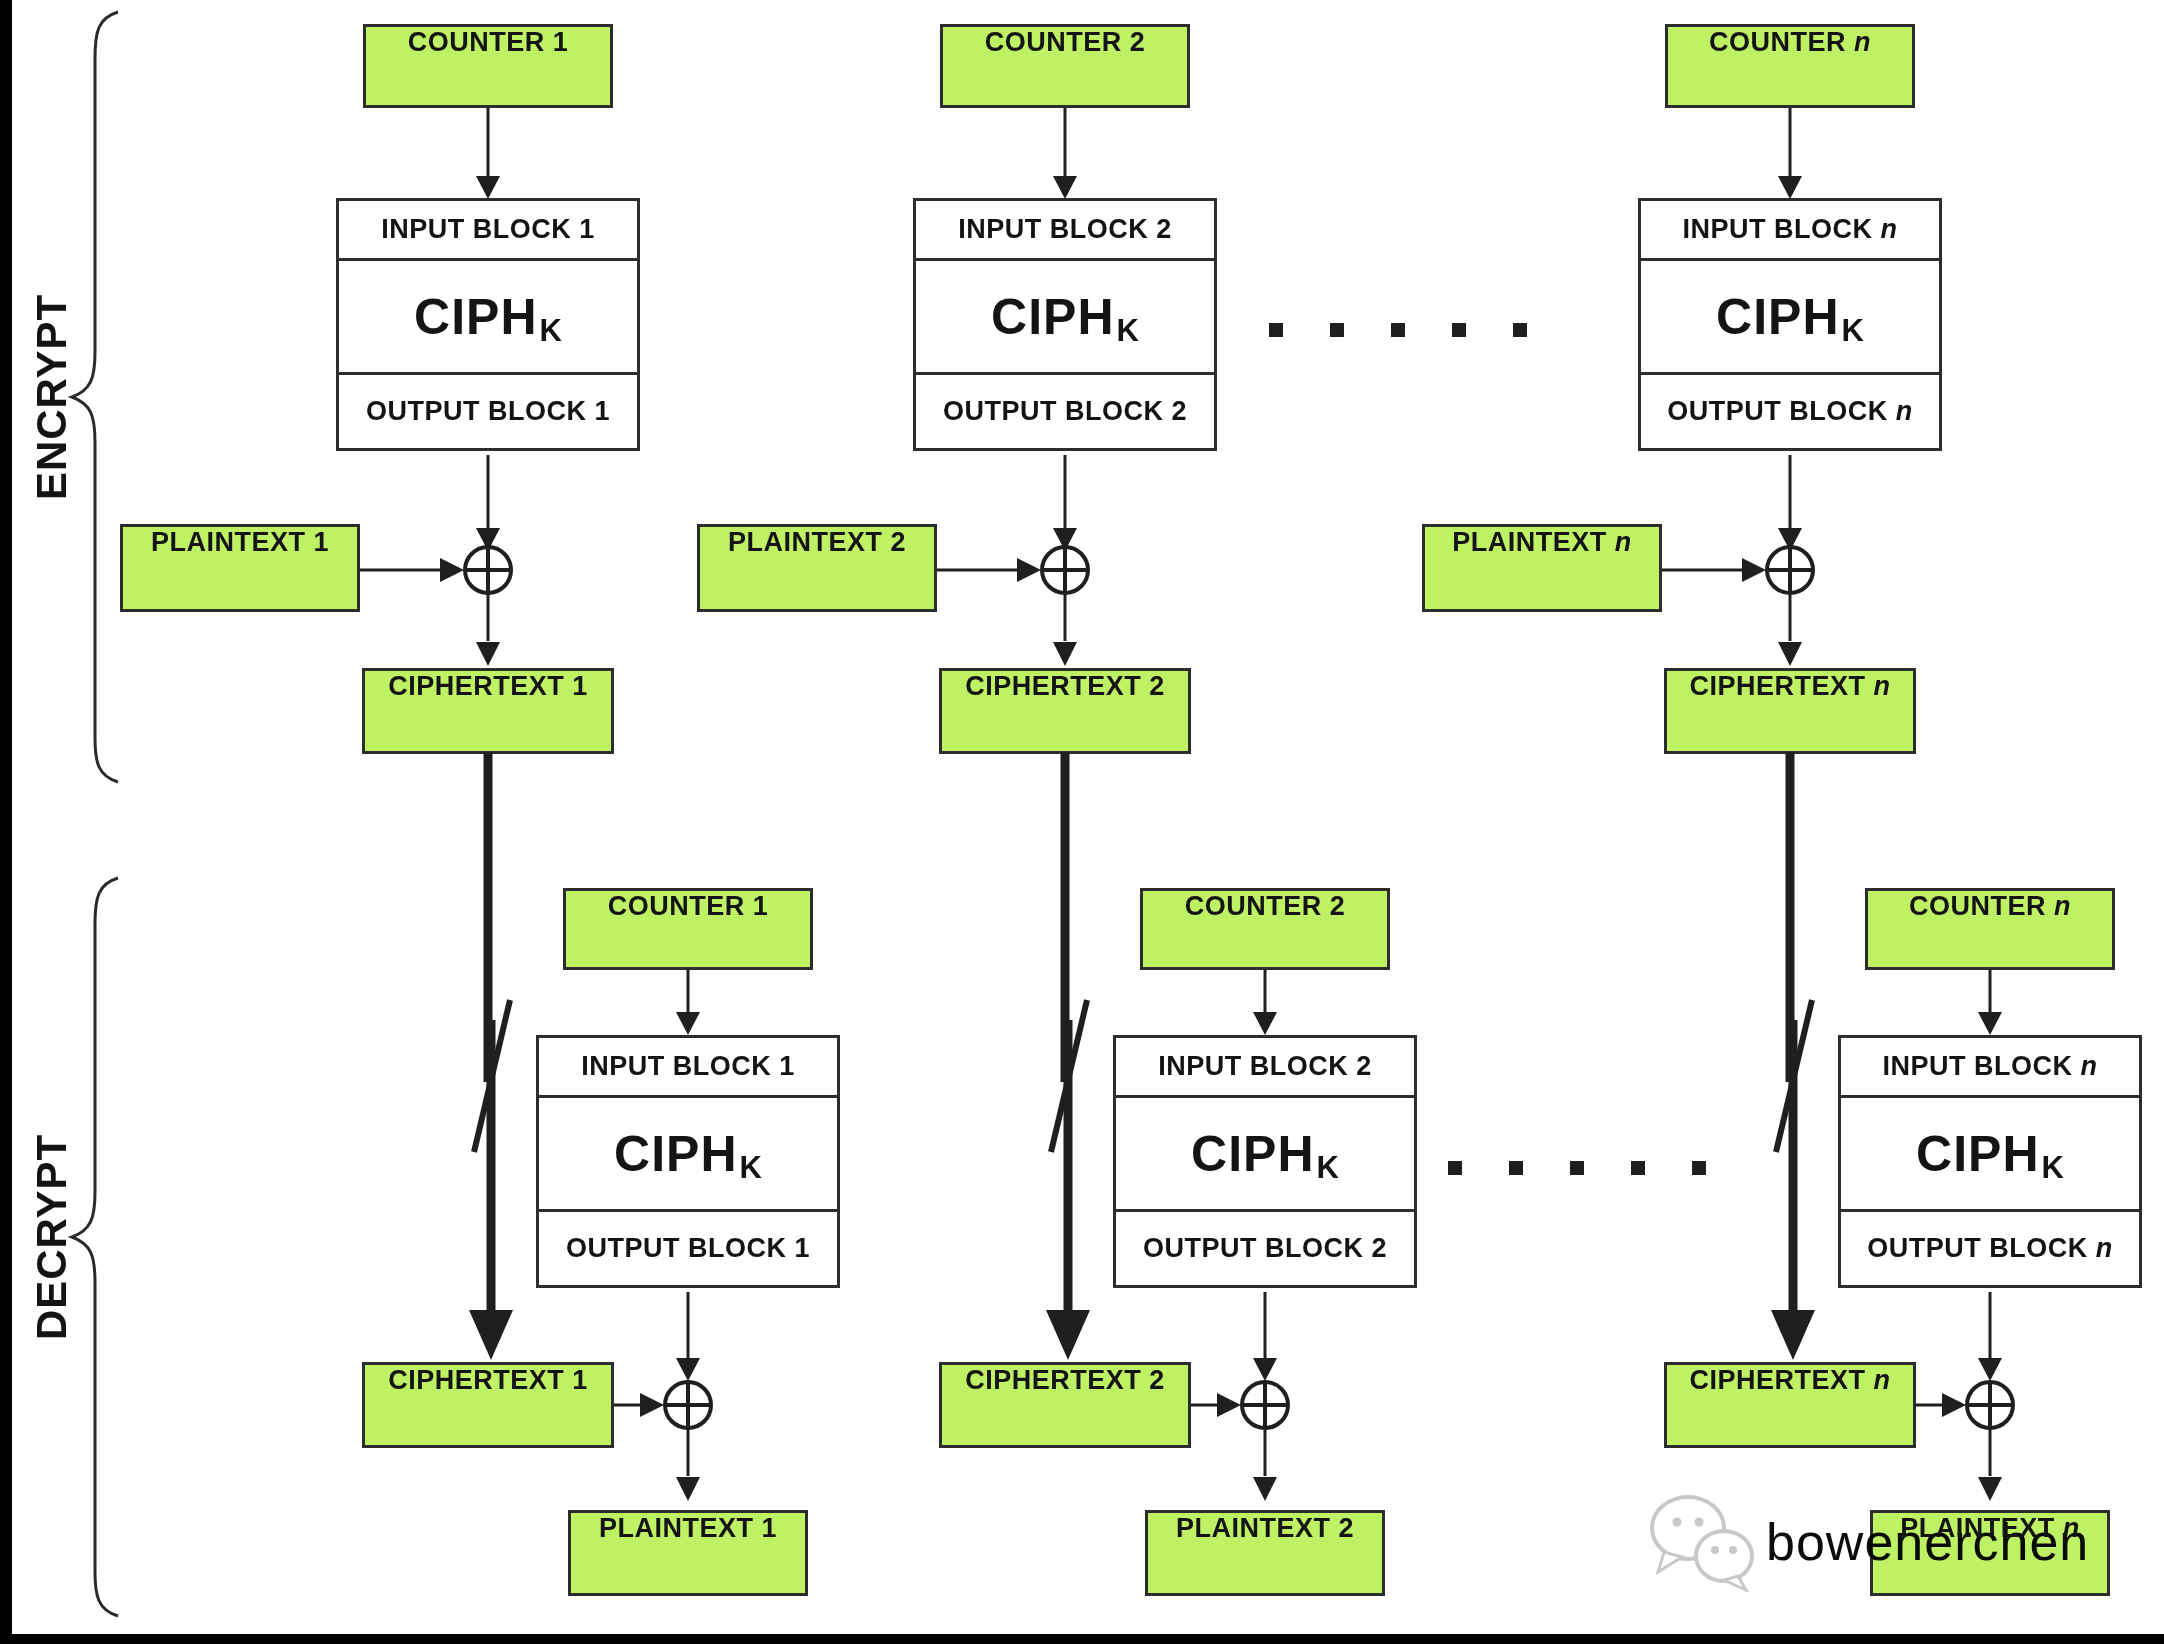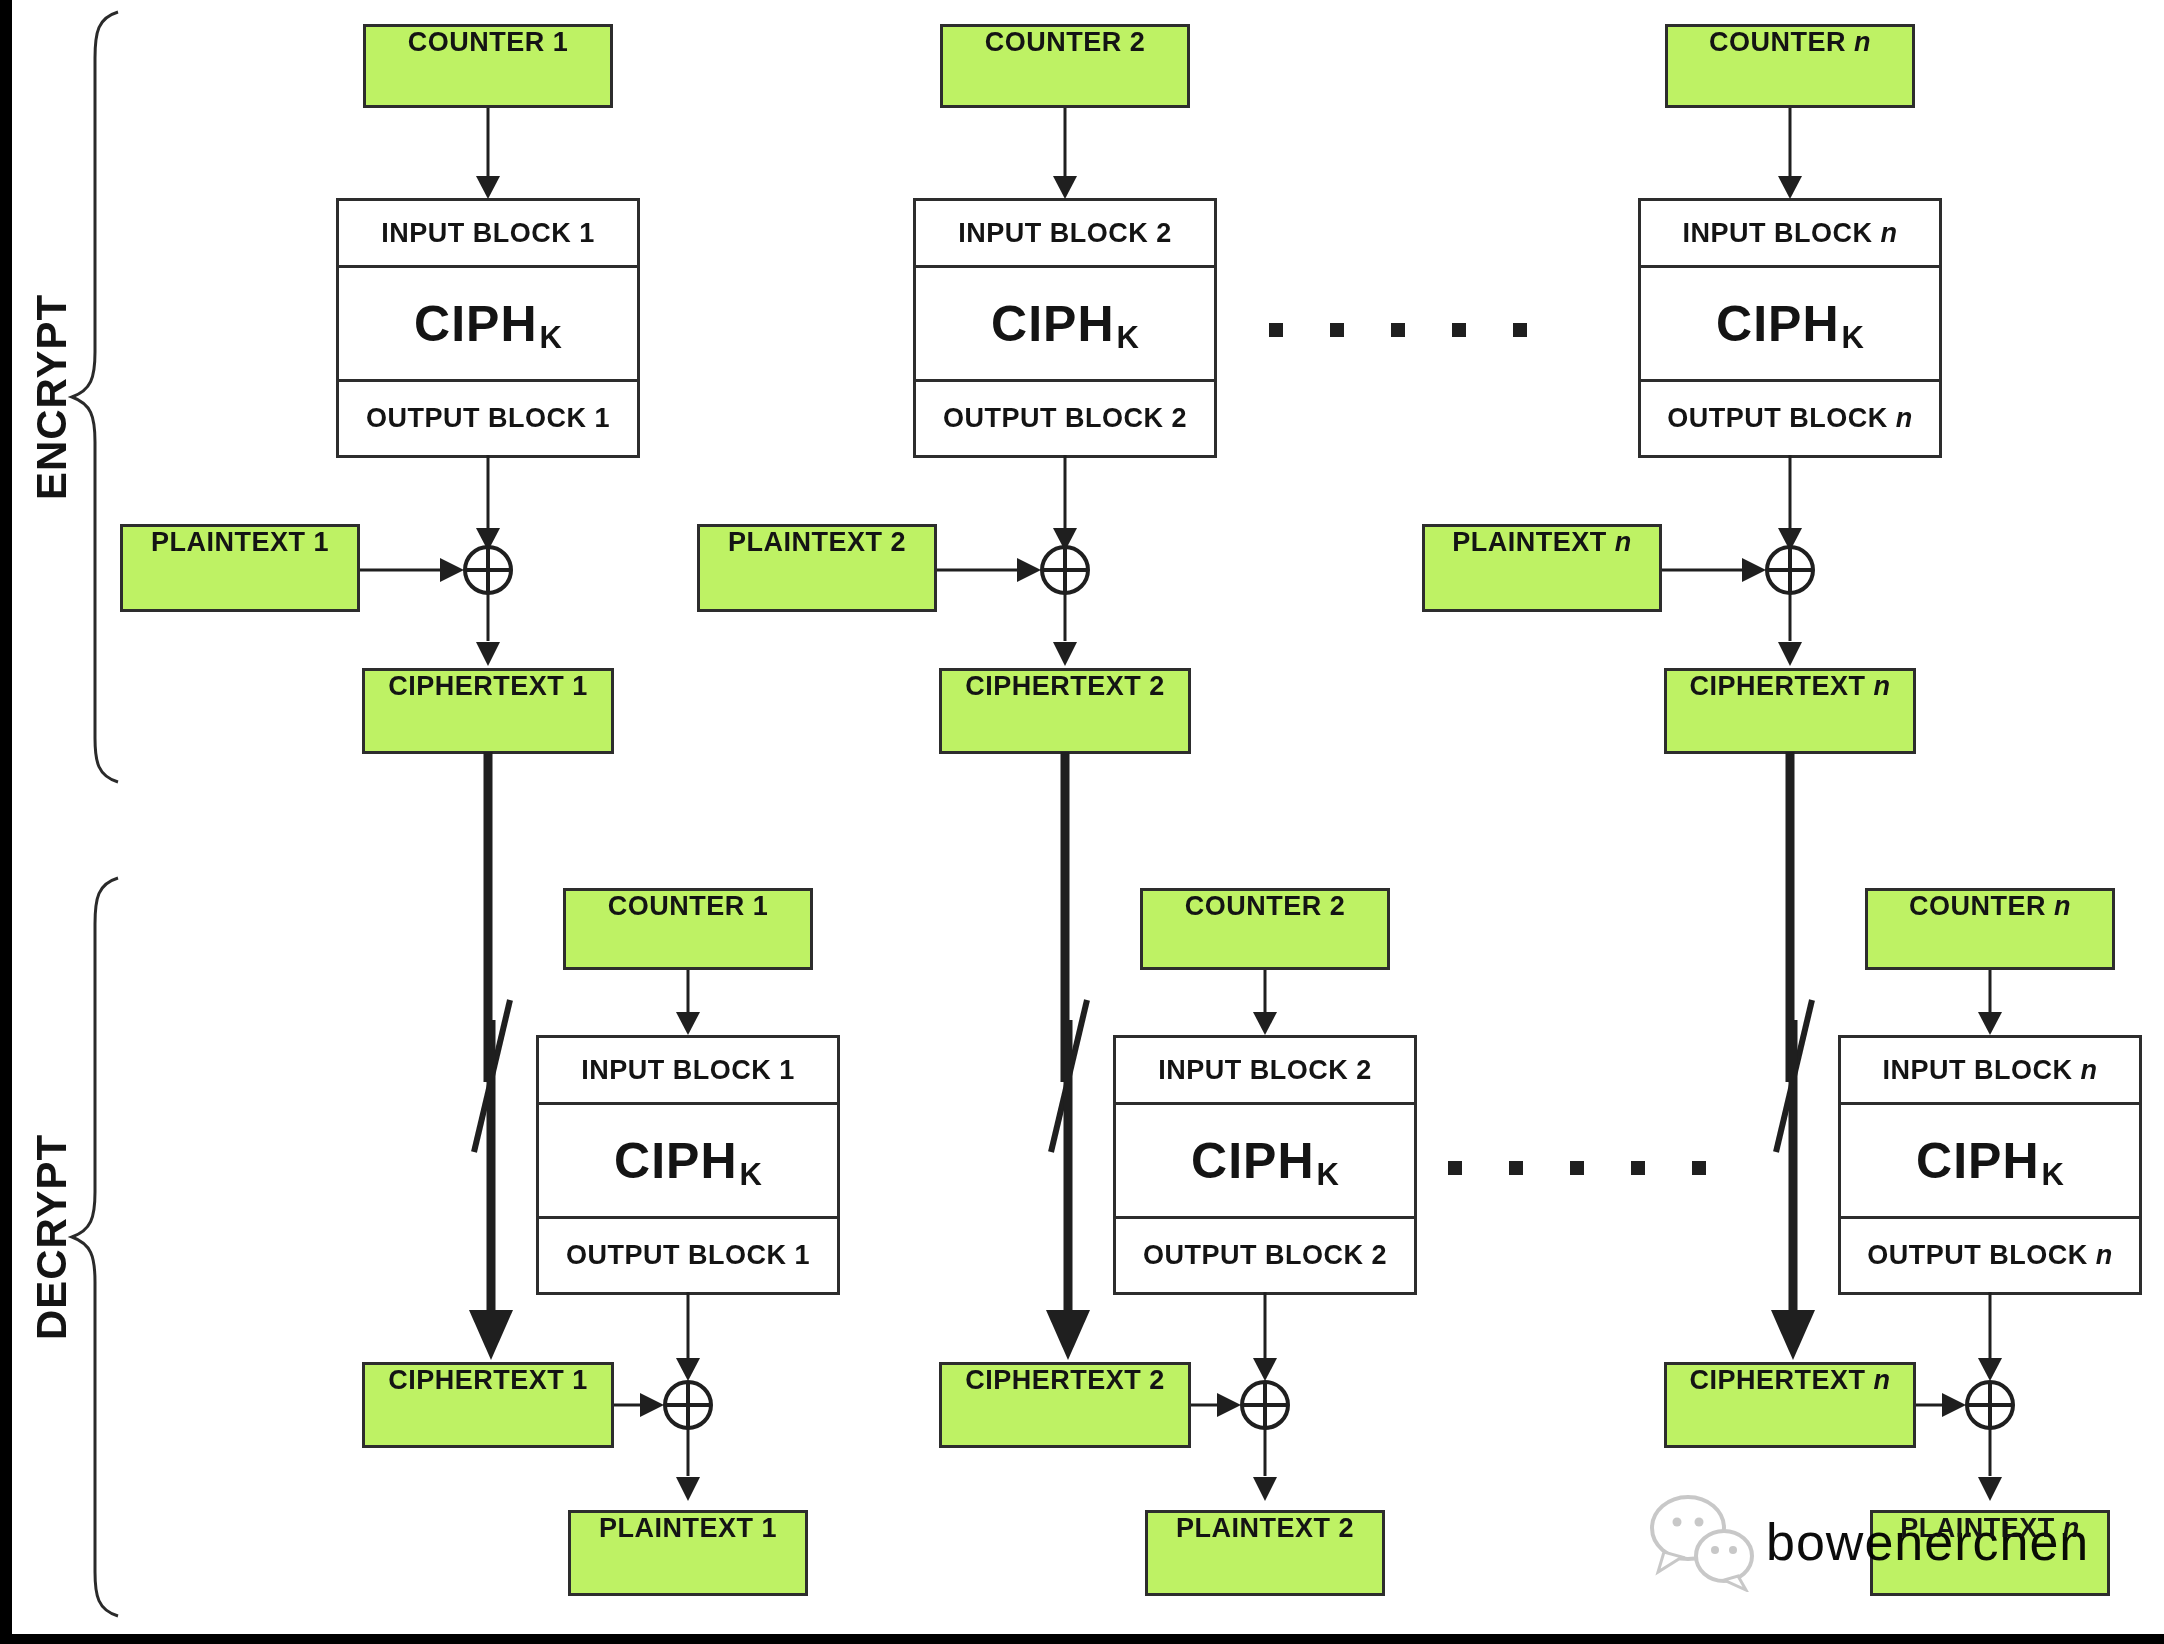--- a/index.html
+++ b/index.html
@@ -8,21 +8,21 @@
   .edge{position:absolute;background:#000;}
   #left-edge{left:0;top:0;width:12px;height:1644px;}
   #bottom-edge{left:0;top:1634px;width:2164px;height:10px;}
   .box{position:absolute;background:#bef264;border:3px solid #2d2d2d;box-sizing:border-box;
        display:flex;align-items:flex-start;justify-content:center;}
   .bl{position:relative;z-index:4;font-weight:bold;font-size:27px;letter-spacing:.5px;white-space:nowrap;}
   .sfx{margin-left:.3em;}
   .it{font-style:italic;}
   .block{position:absolute;background:#fff;border:3px solid #2d2d2d;box-sizing:border-box;width:304px;}
   .brow{display:flex;align-items:center;justify-content:center;box-sizing:border-box;}
-  .r1{height:64px;}
+  .r1{height:57px;}
   .r2{height:117px;border-top:3px solid #2d2d2d;border-bottom:3px solid #2d2d2d;}
   .r3{height:73px;}
   .ciph-t{position:relative;z-index:4;font-weight:bold;font-size:50px;letter-spacing:1px;}
   .ciph-sub{position:relative;z-index:4;font-weight:bold;font-size:31px;top:14px;margin-left:2px;}
   .vlabel{position:absolute;transform:translate(-50%,-50%) rotate(-90deg);
           font-size:42px;font-weight:bold;letter-spacing:1px;white-space:nowrap;z-index:4;}
   #diagram-svg{position:absolute;left:0;top:0;z-index:2;pointer-events:none;}
   #watermark{position:absolute;left:1648px;top:1492px;z-index:3;display:flex;align-items:center;opacity:.95;}
   #watermark-text{font-size:52px;font-weight:500;color:#000000;margin-left:10px;letter-spacing:1px;white-space:nowrap;}
 </style>

